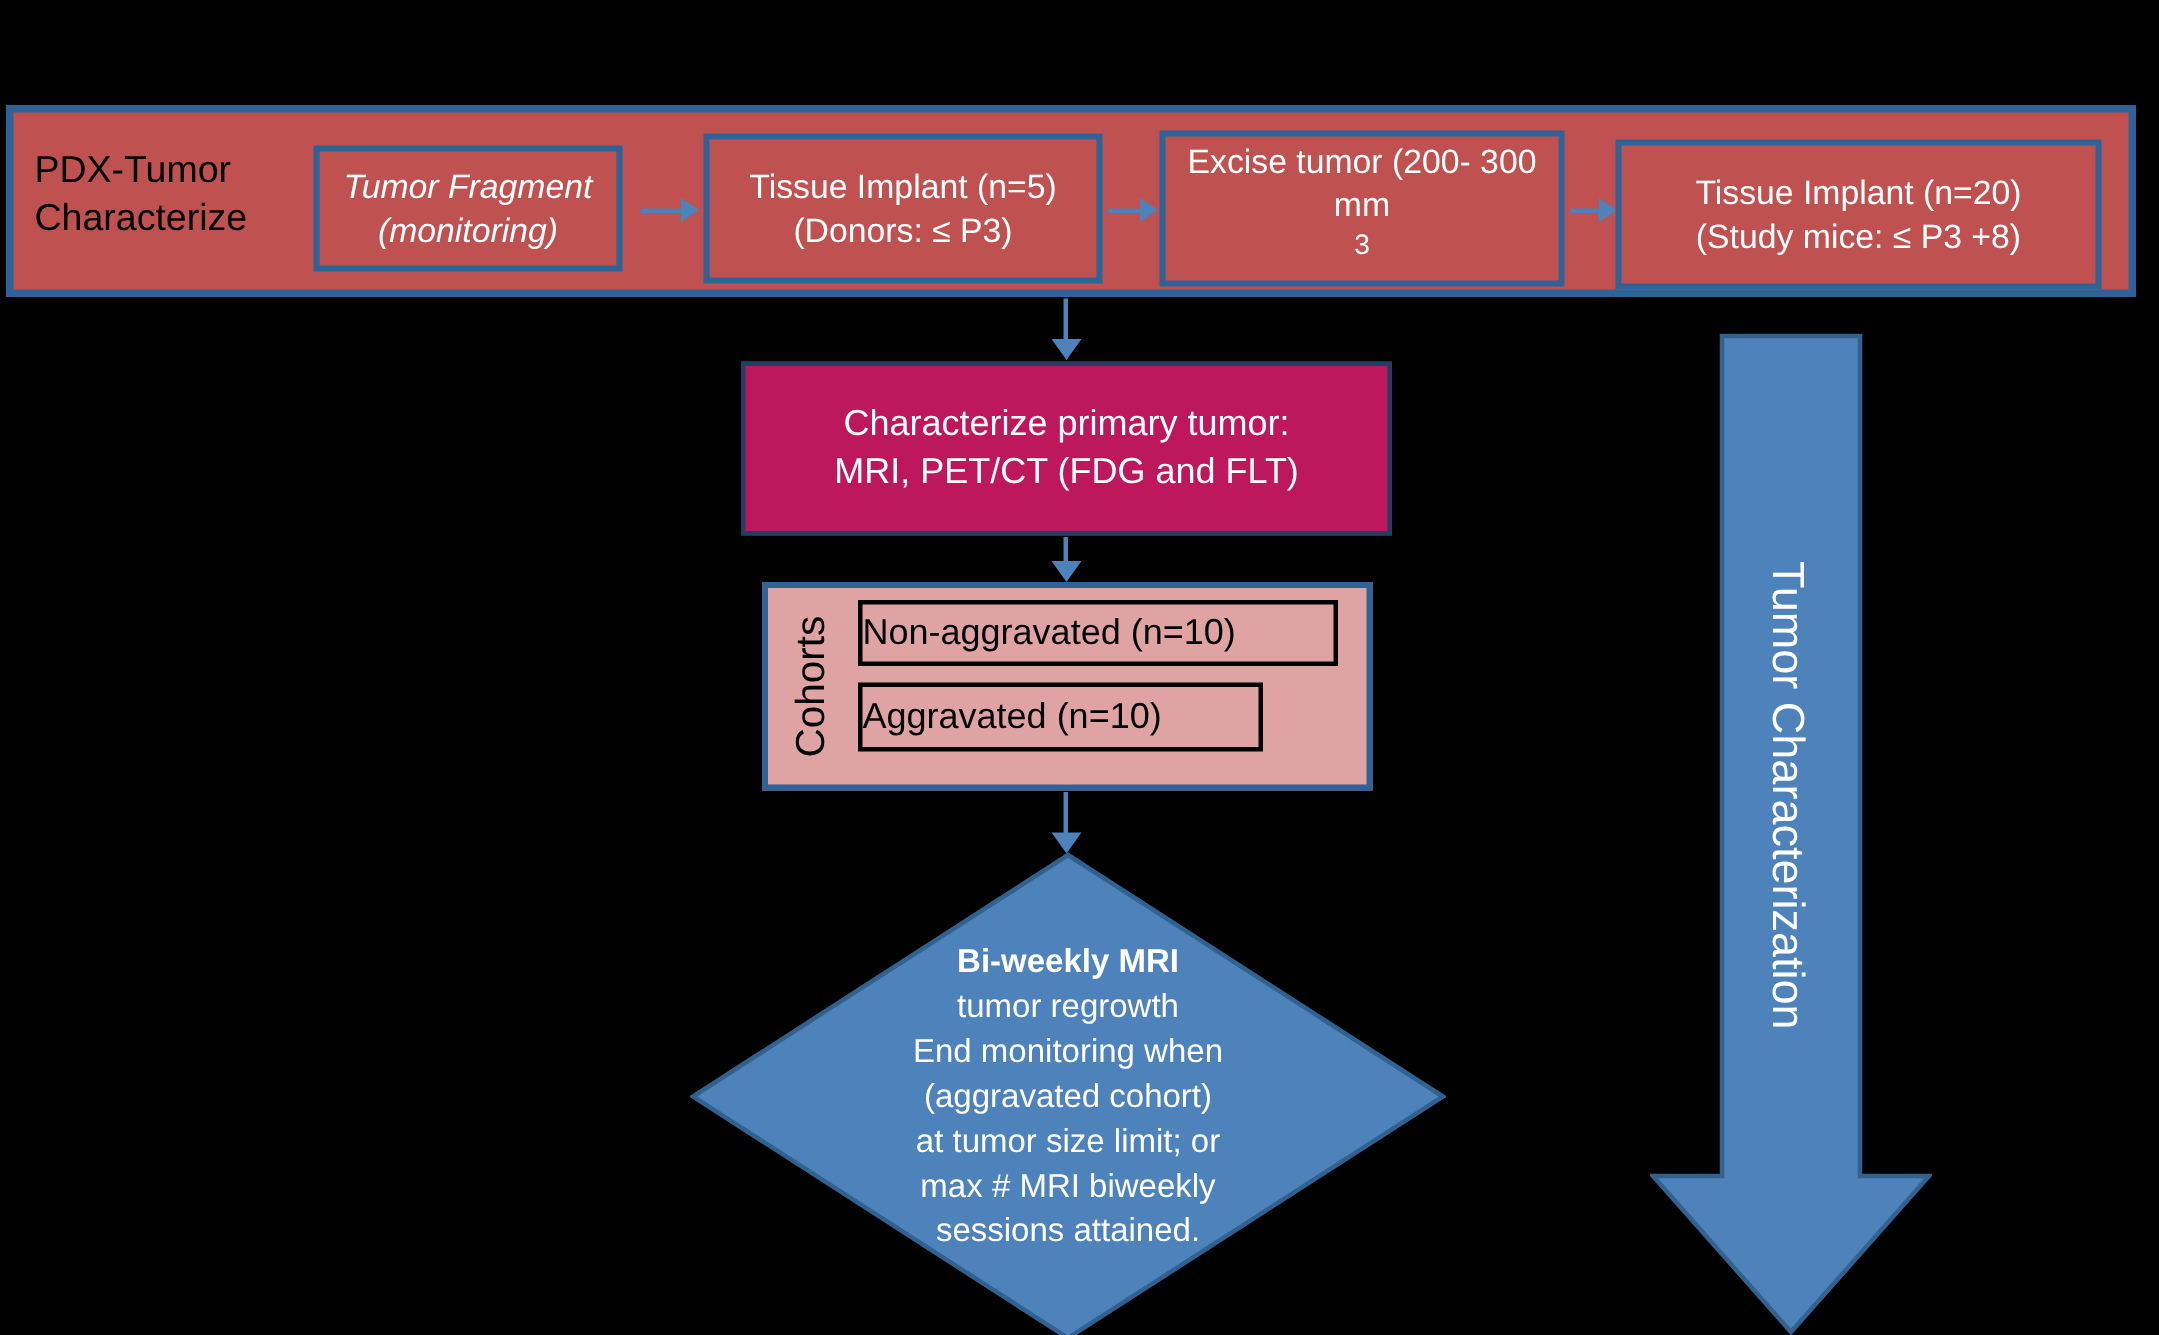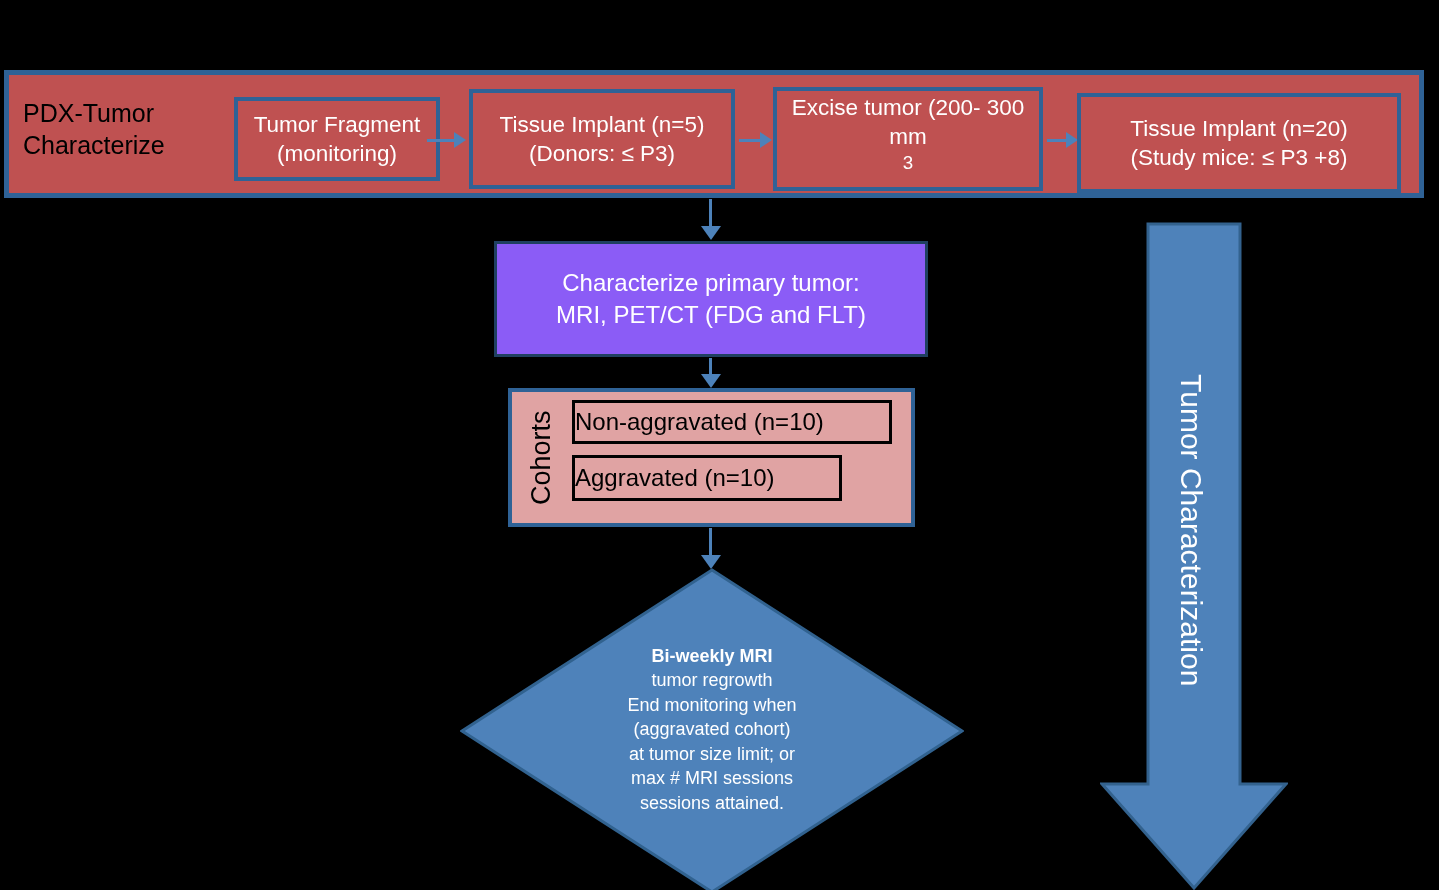--- a/index.html
+++ b/index.html
@@ -51,21 +51,21 @@
     color: #ffffff;
     font-size: 22.5px;
     line-height: 1.3;
     text-align: center;
     display: flex;
     align-items: center;
     justify-content: center;
     padding: 2px 6px;
   }
   .pdx-step span { display: block; }
-  #step1 { left: 225px; top: 22px;  width: 206px; height: 84px; }
+  #step1 { left: 200px; top: 22px;  width: 206px; height: 84px; font-style: italic; }
   #step2 { left: 460px; top: 14px;  width: 266px; height: 100px; }
   #step3 { left: 764px; top: 12px;  width: 270px; height: 104px; }
   #step4 { left: 1068px; top: 18px; width: 324px; height: 100px; align-items: center; }
 
   
   .h-arrow {
     position: absolute;
     height: 3px;
     background: #4d82ba;
     top: 64px;
@@ -104,21 +104,21 @@
   #vconn2 { left: 709px; top: 358px; height: 17px; }
   #vconn3 { left: 709px; top: 528px; height: 28px; }
 
   
   .char-box {
     position: absolute;
     left: 494px;
     top: 241px;
     width: 434px;
     height: 116px;
-    background: #8b5cf6;
+    background: #be185d;
     border: 3px solid #1f4061;
     box-sizing: border-box;
     display: flex;
     align-items: center;
     justify-content: center;
     color: #ffffff;
     font-size: 24px;
     line-height: 1.32;
     text-align: center;
   }
@@ -170,24 +170,23 @@
     height: 330px;
   }
   .diamond-wrap svg { display: block; }
   .diamond-text {
     position: absolute;
     left: 0;
     top: 58px;
     width: 504px;
     text-align: center;
     color: #ffffff;
-    font-size: 18px;
+    font-size: 22px;
     line-height: 1.36;
     pointer-events: none;
-    margin-top: 18px;
   }
   .diamond-text .hd { font-weight: bold; }
 
   
   .bigarrow {
     position: absolute;
     left: 1100px;
     top: 222px;
     width: 188px;
     height: 670px;
@@ -278,21 +277,21 @@
   <div class="diamond-wrap">
     <svg width="504" height="330" viewBox="0 0 504 330">
       <polygon points="252,2 502,163 252,324 2,163" fill="#4e82ba" stroke="#31628f" stroke-width="3"></polygon>
     </svg>
     <div class="diamond-text">
       <div class="hd">Bi-weekly MRI</div>
       <div>tumor regrowth</div>
       <div>End monitoring when</div>
       <div>(aggravated cohort)</div>
       <div>at tumor size limit; or</div>
-      <div>max # MRI sessions</div>
+      <div>max # MRI biweekly</div>
       <div>sessions attained.</div>
     </div>
   </div>
 
   <div class="bigarrow">
     <svg width="188" height="670" viewBox="0 0 188 670">
       <polygon points="48,2 140,2 140,562 186,562 94,666 2,562 48,562" fill="#4e82ba" stroke="#33628e" stroke-width="3"></polygon>
     </svg>
   </div>
   <div class="bigarrow-label">Tumor Characterization</div>

